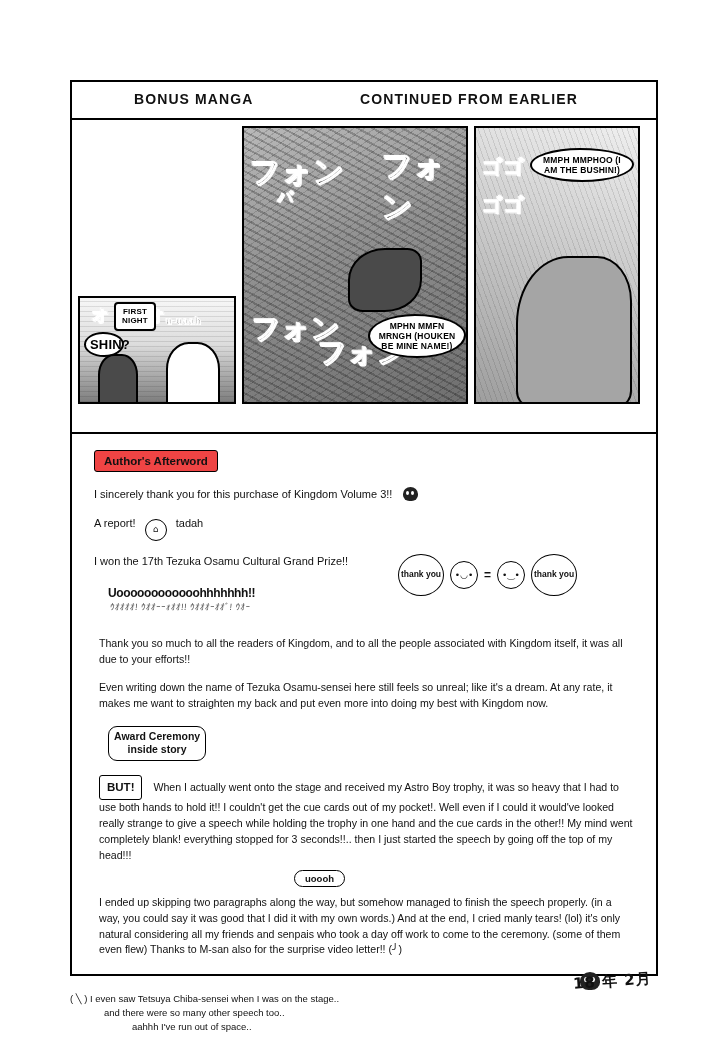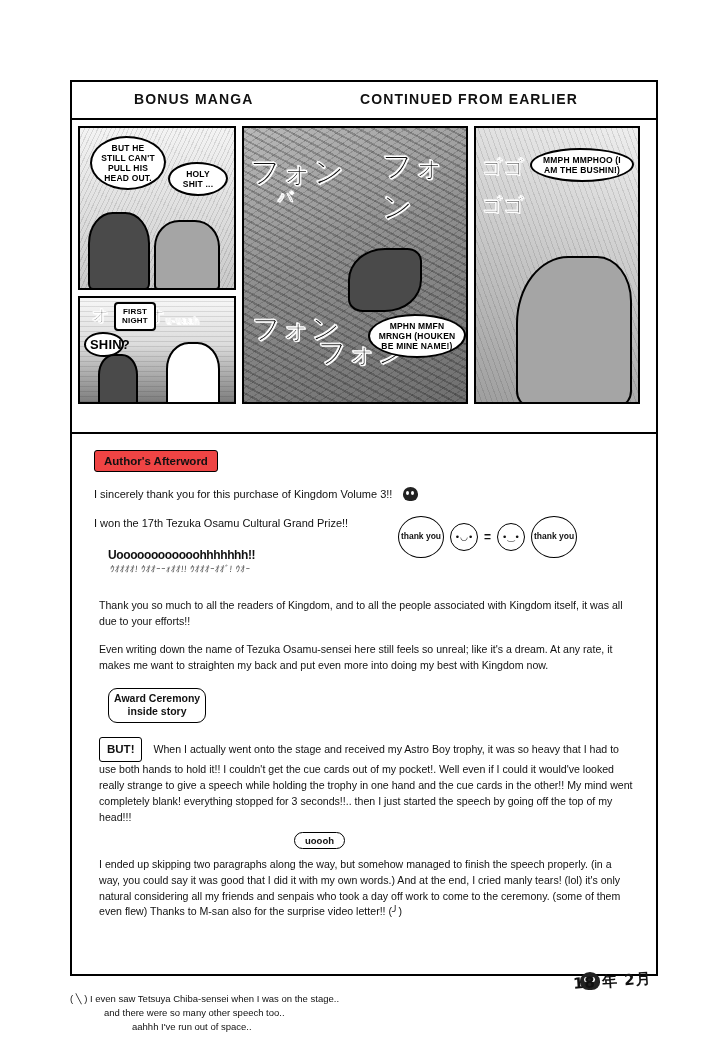--- a/index.html
+++ b/index.html
@@ -106,21 +106,21 @@
     text-align: center;
     color: #000;
     letter-spacing: 0.2px;
   }
   .bubble.rect {
     border-radius: 4px;
     font-size: 8px;
   }
   .sfx {
     position: absolute;
-    font-weight: normal;
+    font-weight: bold;
     color: #111;
     -webkit-text-stroke: 1px #fff;
     text-shadow: 0 0 2px #fff, 1px 1px 0 #fff, -1px -1px 0 #fff;
     letter-spacing: 1px;
   }
 
   
   .blob {
     position: absolute;
     background: #fff;
@@ -305,26 +305,20 @@
 
   <div class="manga-section">
 
     <div class="header-bar">
       <div class="hb-left">BONUS MANGA</div>
       <div class="hb-right">CONTINUED FROM EARLIER</div>
     </div>
 
     <div class="panels">
 
-      <div class="panel p-a">
-        <div class="blob dark" style="left:8px;top:84px;width:58px;height:74px;border-radius:40% 40% 8% 8%;"></div>
-        <div class="blob mid" style="left:74px;top:92px;width:62px;height:66px;border-radius:38% 38% 6% 6%;"></div>
-        <div class="bubble" style="left:10px;top:8px;width:58px;">BUT HE STILL CAN'T PULL HIS HEAD OUT.</div>
-        <div class="bubble" style="left:88px;top:34px;width:42px;">HOLY SHIT ...</div>
-      </div>
 
       <div class="panel p-b">
         <div class="sfx" style="left:6px;top:24px;font-size:30px;">フォン</div>
         <div class="sfx" style="left:138px;top:18px;font-size:30px;">フォン</div>
         <div class="sfx" style="left:34px;top:60px;font-size:15px;">バ</div>
         <div class="sfx" style="left:8px;top:182px;font-size:28px;">フォン</div>
         <div class="sfx" style="left:74px;top:206px;font-size:28px;">フォン</div>
         <div class="blob dark" style="left:104px;top:120px;width:70px;height:60px;border-radius:50% 20% 50% 20%;border-color:#000;"></div>
         <div class="bubble" style="left:124px;top:186px;width:80px;">MPHN MMFN MRNGH (HOUKEN BE MINE NAME!)</div>
       </div>
@@ -351,20 +345,25 @@
 
   <div class="afterword">
 
     <div class="boxlabel">Author's Afterword</div>
 
     <div class="aw-line">
       <span>I sincerely thank you for this purchase of Kingdom Volume 3!!</span>
       <span class="mini-blob" style="position:relative;display:inline-block;margin-left:8px;top:3px;"></span>
     </div>
 
+    <div class="aw-line">
+      <span>A report!</span>
+      <span class="face" style="display:inline-flex;width:20px;height:20px;vertical-align:-5px;margin:0 6px;">⌂</span>
+      <span>tadah</span>
+    </div>
 
     <div class="aw-line">I won the 17th Tezuka Osamu Cultural Grand Prize!!</div>
 
     <div style="position:relative;">
       <div class="holler">Uoooooooooooohhhhhhh!!</div>
       <div class="scribble" style="margin-left:16px;">ｳｵｵｵｵ!  ｳｵｵｰｰｫｵｵ!!  ｳｵｵｵｰｵｵﾞ!  ｳｵｰ</div>
 
       <div class="thankrow" style="top:-34px;right:36px;">
         <div class="oval" style="width:44px;height:40px;">thank you</div>
         <div class="face">•◡•</div>

